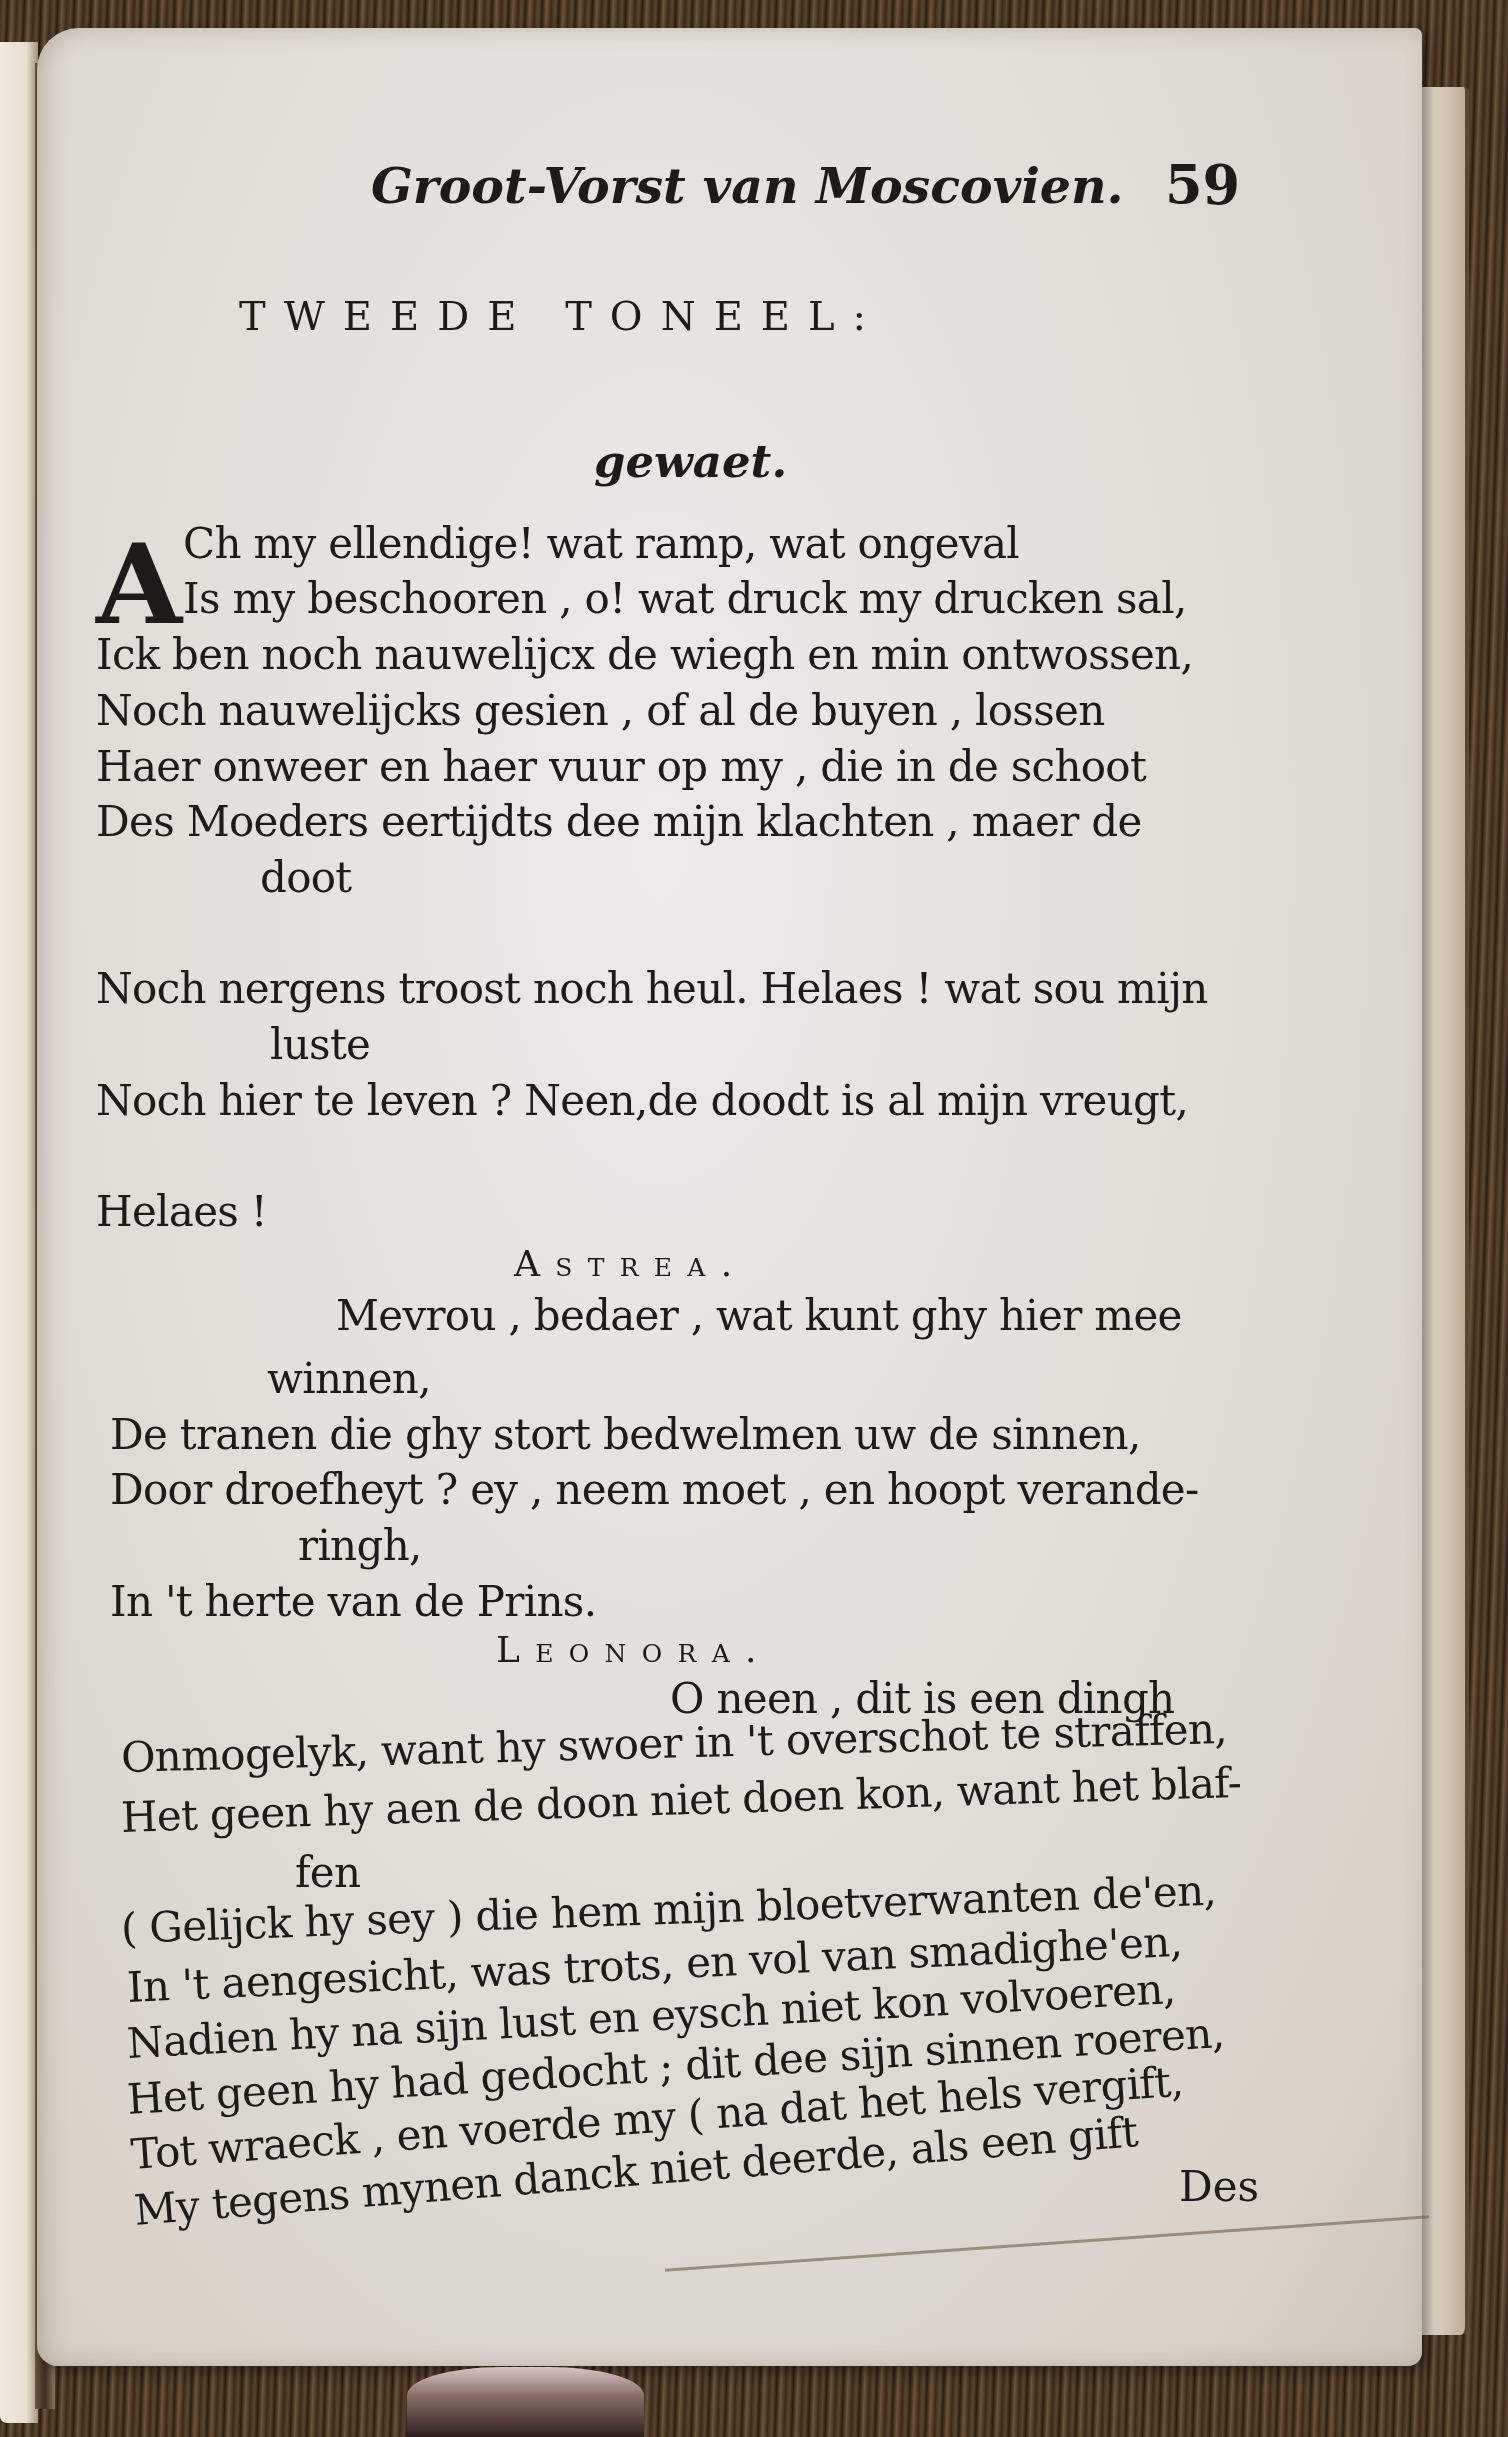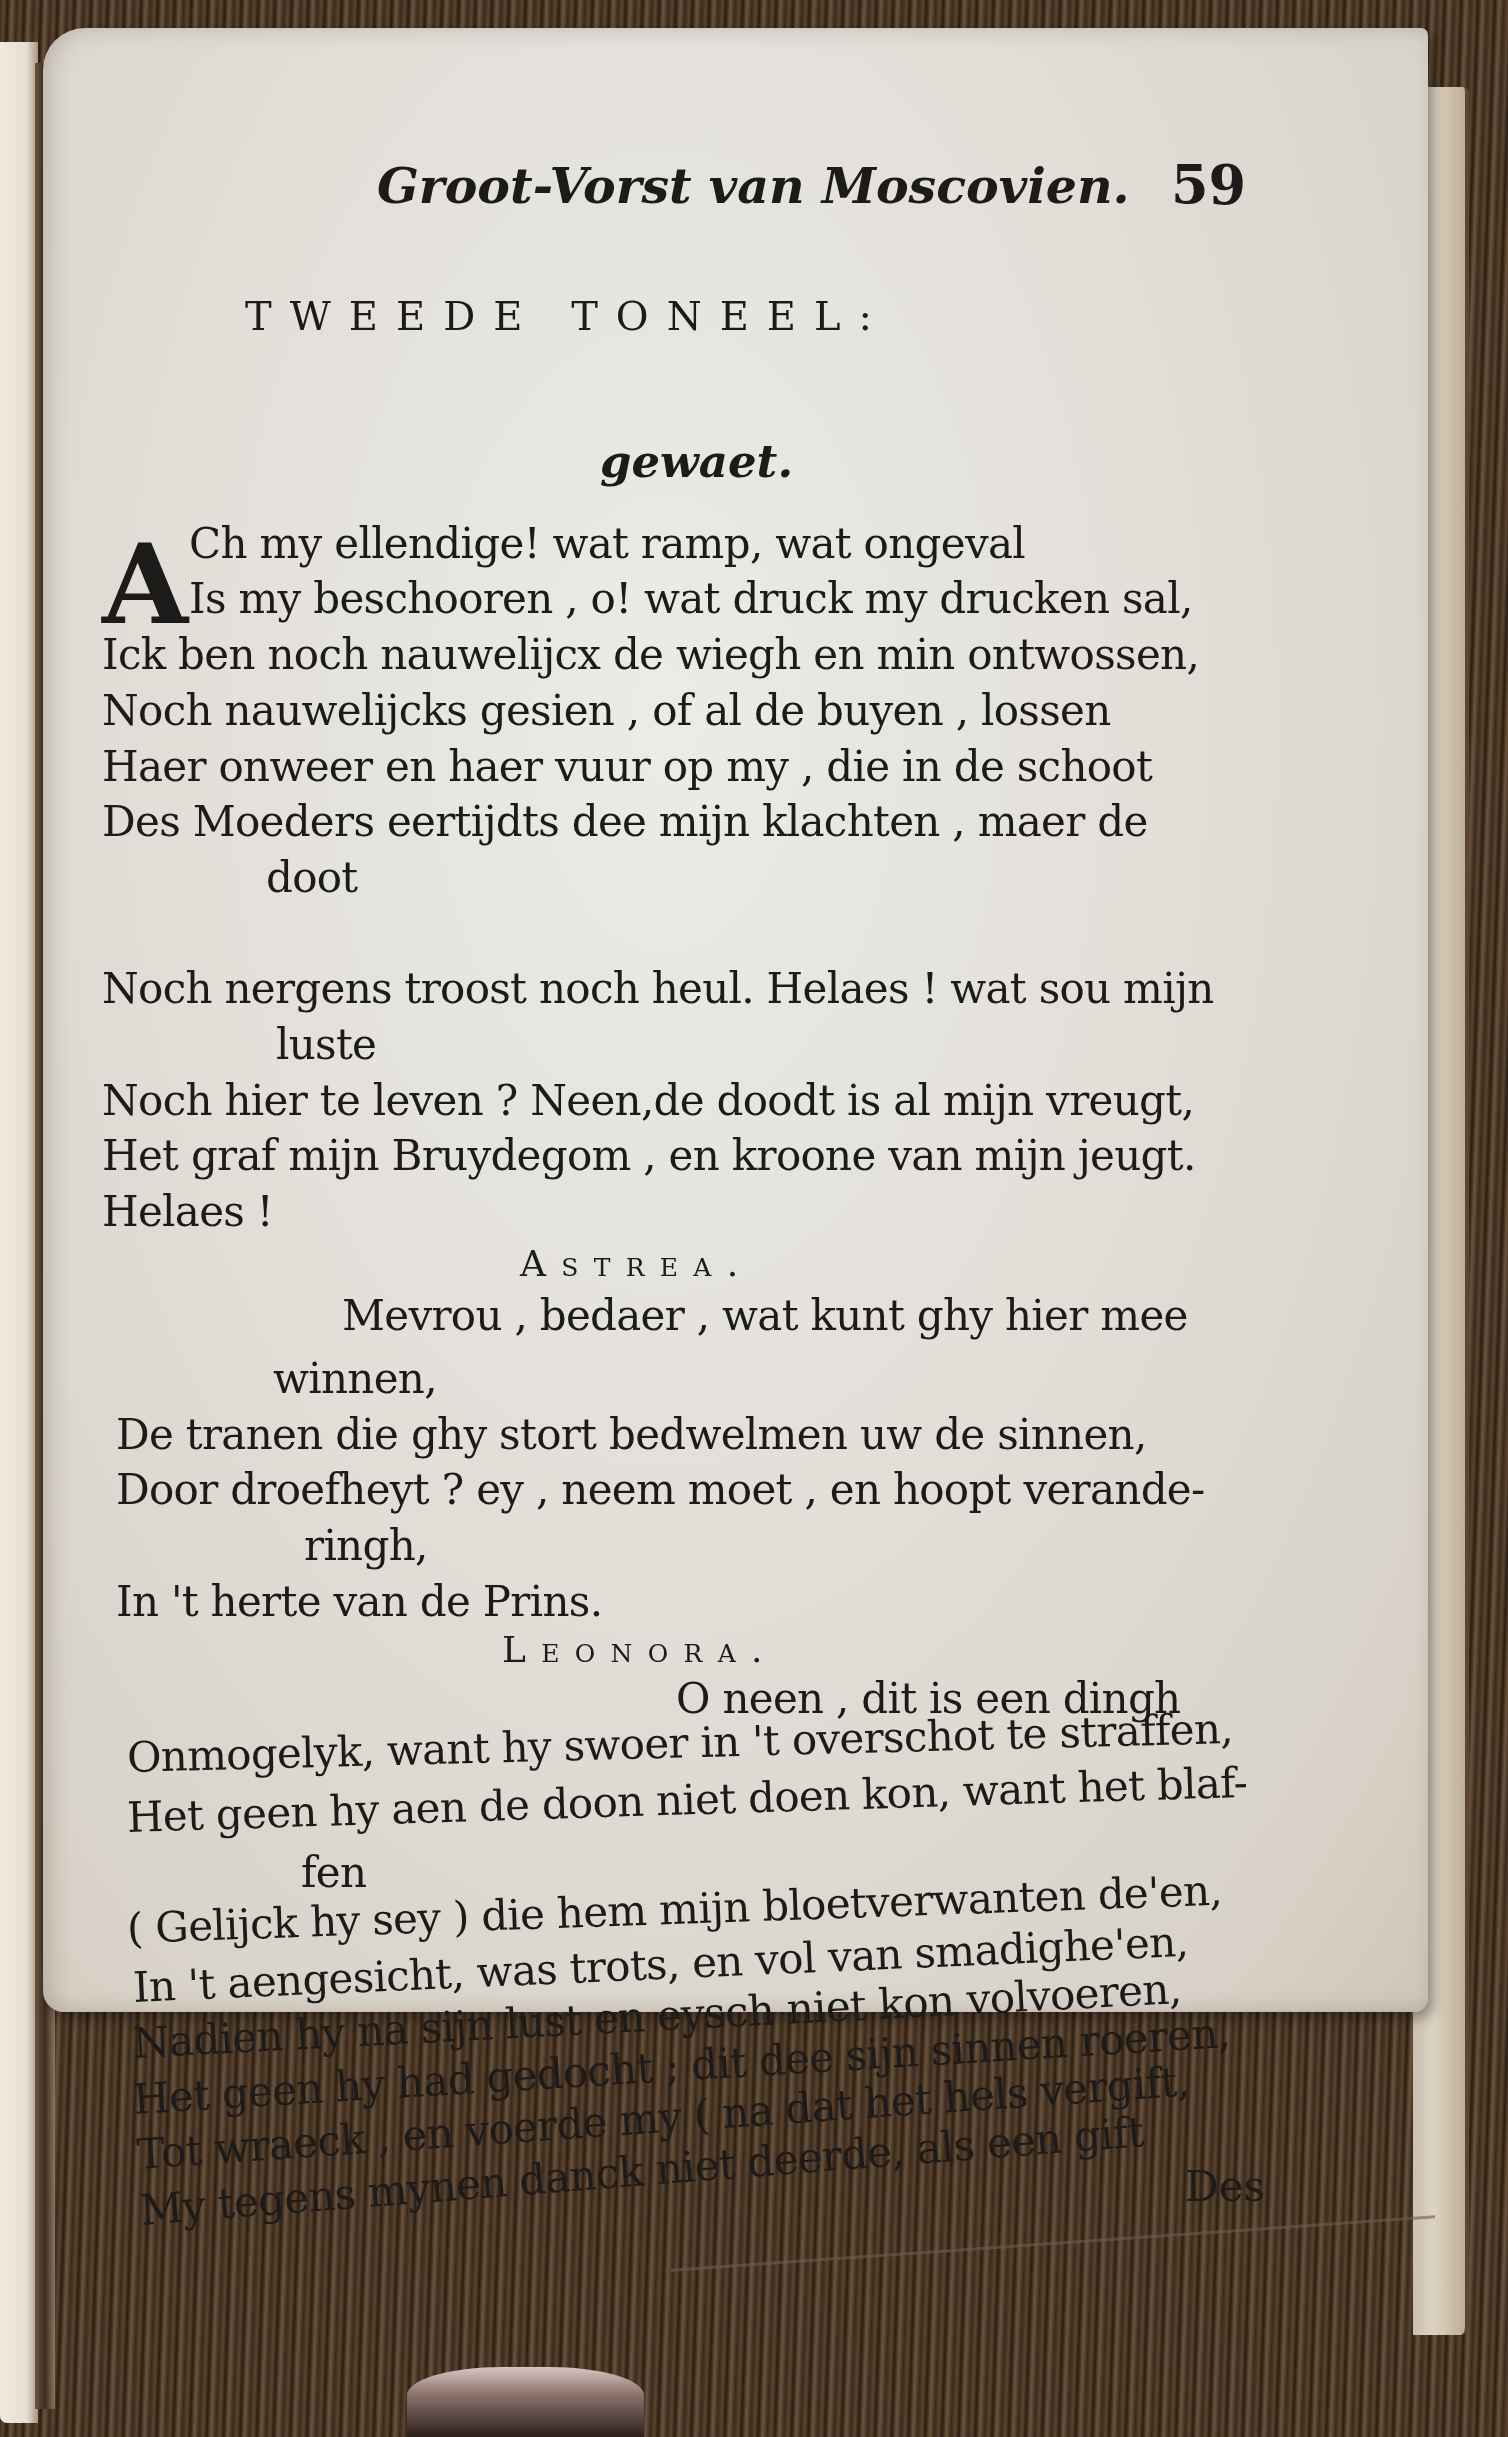--- a/index.html
+++ b/index.html
@@ -19,21 +19,21 @@
       position: absolute; left: 35px; top: 63px; width: 19.5px; height: 2346px;
       background: linear-gradient(90deg, #6b5540, #3e2d20 50%, #8c7560);
     }
     
     .page-stack {
       position: absolute; left: 1413px; top: 87px; width: 52px; height: 2248px;
       background: linear-gradient(90deg, #cbbfae 0%, #ddd3c4 40%, #bfae96 100%);
       border-right: 4.2px solid #5c4632; border-radius: 0 5.6px 8.4px 0;
     }
     .page {
-      position: absolute; left: 43px; top: 28px; width: 1385px; height: 1984px;
+      position: absolute; left: 37px; top: 28px; width: 1385px; height: 2338px;
       background:
         radial-gradient(ellipse at 45% 35%, #ecebe8 0%, #e2dfd9 45%, #d8d2c8 85%, #cfc6b8 100%);
       border-radius: 42px 7px 14px 21px;
       box-shadow: inset 7px 0 21px rgba(90,70,50,0.25), 4.2px 5.6px 12.5px rgba(0,0,0,0.35);
       color: #1d1b1a;
     }
     .pagefold {
       position: absolute; left: 627px; top: 2214px; width: 766px; height: 2.8px;
       background: #6d5d4d; transform: rotate(-4deg); opacity: 0.6;
     }
@@ -80,21 +80,20 @@
   <div class="line" style="left:146px; top:491px;">Ch  my ellendige!  wat ramp, wat ongeval</div>
   <div class="line" style="left:146px; top:546px;">Is my beschooren , o!  wat druck my drucken sal,</div>
   <div class="line" style="left:59px; top:602px;">Ick ben noch nauwelijcx de wiegh en min ontwossen,</div>
   <div class="line" style="left:59px; top:658px;">Noch nauwelijcks gesien , of al de buyen , lossen</div>
   <div class="line" style="left:59px; top:714px;">Haer onweer en haer vuur op my , die in de schoot</div>
   <div class="line" style="left:59px; top:769px;">Des  Moeders  eertijdts  dee  mijn  klachten ,  maer  de</div>
   <div class="line" style="left:223px; top:825px;">doot</div>
   <div class="line" style="left:59px; top:936px;">Noch nergens troost noch heul. Helaes ! wat sou mijn</div>
   <div class="line" style="left:233px; top:992px;">luste</div>
   <div class="line" style="left:59px; top:1048px;">Noch hier te leven ? Neen,de doodt is al mijn vreugt,</div>
-  <div class="line" style="left:59px; top:1103px;">Het graf mijn Bruydegom , en kroone van mijn jeugt.</div>
   <div class="line" style="left:59px; top:1159px;">Helaes !</div>
 
   <div class="speaker" style="left:477px; top:1215px;">Astrea.</div>
   <div class="line" style="left:299px; top:1263px;">Mevrou ,  bedaer ,  wat  kunt  ghy hier mee</div>
   <div class="line" style="left:230px; top:1326px;">winnen,</div>
   <div class="line" style="left:73px; top:1382px;">De tranen die ghy stort bedwelmen uw de sinnen,</div>
   <div class="line" style="left:73px; top:1437px;">Door droefheyt ? ey , neem moet , en hoopt verande-</div>
   <div class="line" style="left:233px; top:1493px;margin-left:28px;">ringh,</div>
   <div class="line" style="left:73px; top:1549px;">In 't herte van de Prins.</div>
 

